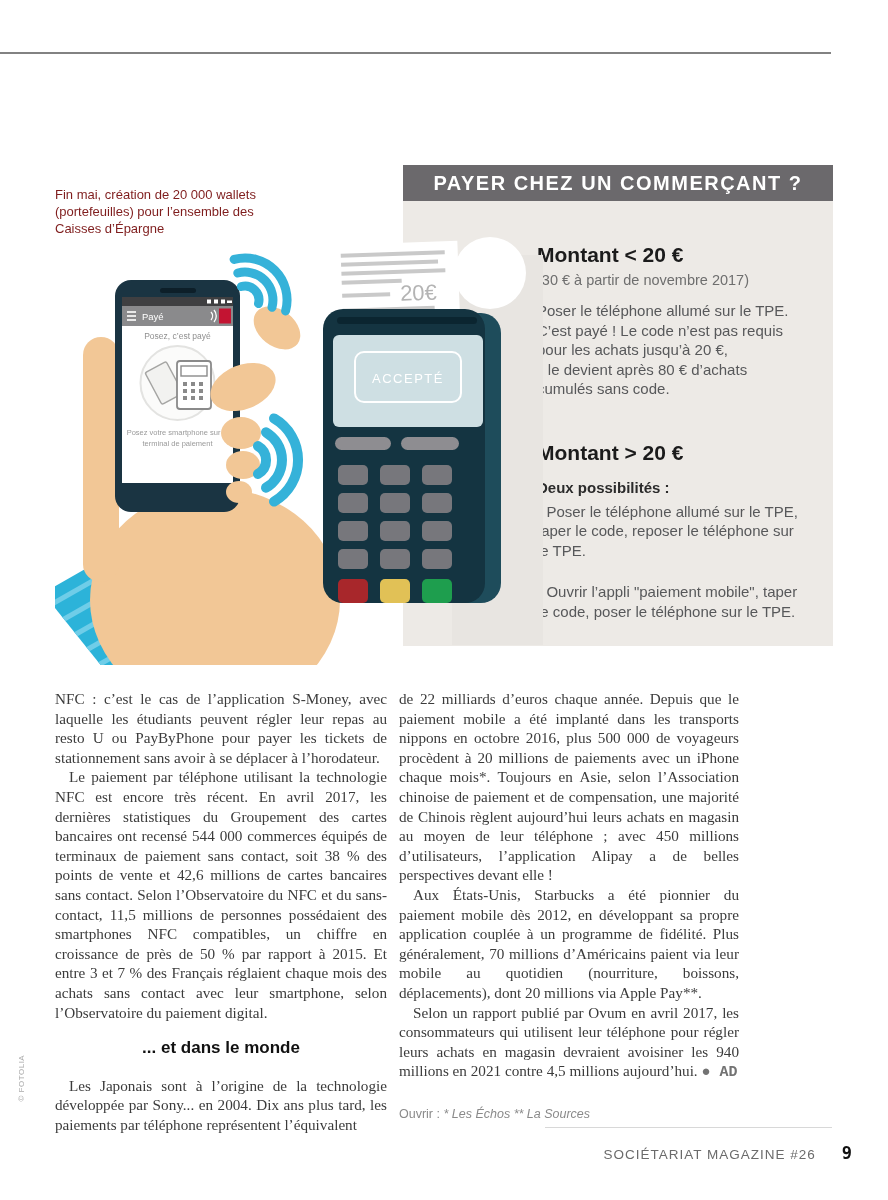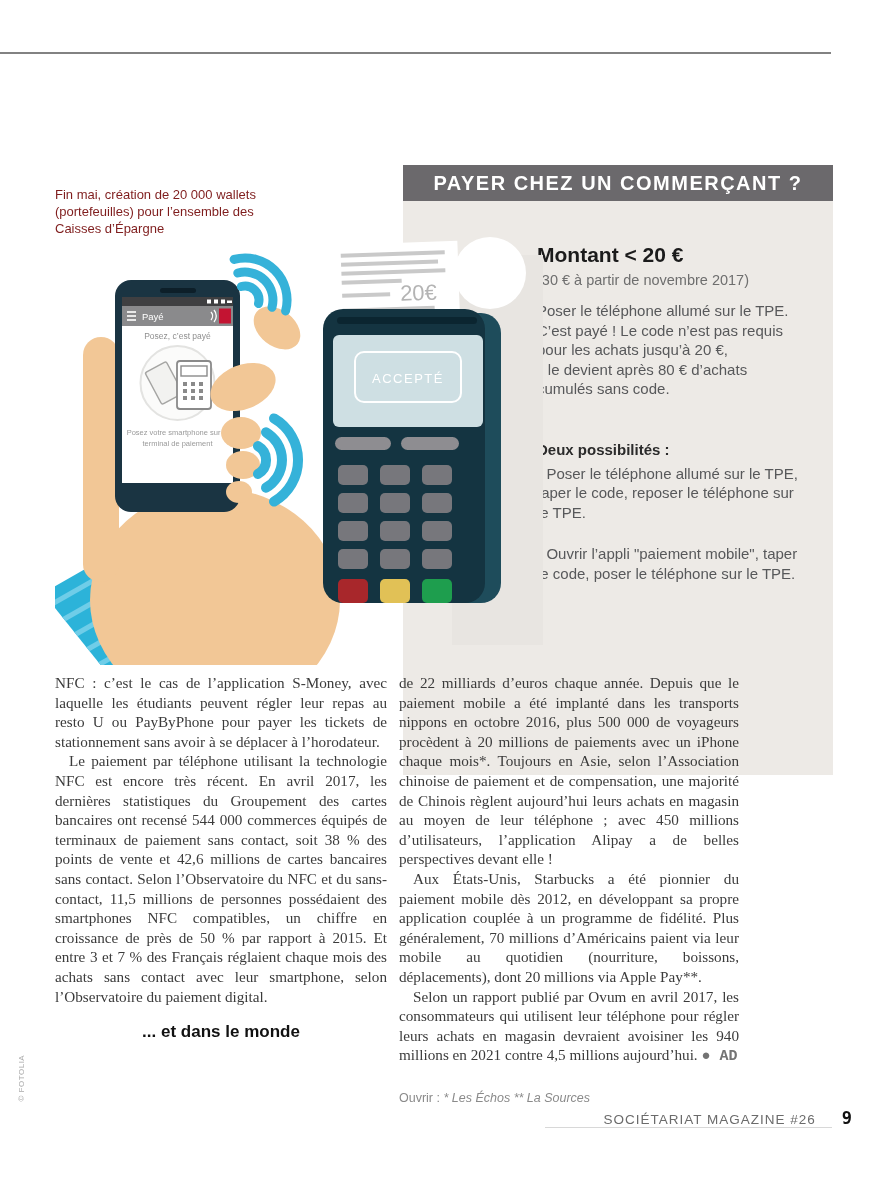--- a/index.html
+++ b/index.html
@@ -6,49 +6,49 @@
   .page{position:relative;width:888px;height:1200px;background:#ffffff;overflow:hidden;
         font-family:"Liberation Sans",sans-serif;}
   .top-rule{position:absolute;left:0;top:52px;width:831px;height:2px;background:#828282;}
 
   .caption{position:absolute;left:55px;top:186px;width:240px;font-size:13px;line-height:17px;
            color:#7f1d1d;white-space:pre-line;}
 
   .banner{position:absolute;left:403px;top:165px;width:430px;height:36px;background:#6b696c;
           color:#ffffff;font-weight:bold;font-size:20px;letter-spacing:1.5px;text-align:center;
           line-height:36px;}
-  .infobox{position:absolute;left:403px;top:201px;width:430px;height:574px;background:#edeae6;}
+  .infobox{position:absolute;left:403px;top:201px;width:430px;height:445px;background:#edeae6;}
   .box-inner{position:absolute;left:134px;top:42px;width:278px;}
   .amount-title{font-size:21px;font-weight:bold;color:#1b1b1b;}
   .amount-sub{font-size:14.5px;color:#6e6e6e;margin-top:5px;}
   .box-body{font-size:15px;line-height:19.5px;color:#57585a;margin-top:13px;white-space:pre-line;}
   .section2{margin-top:42px;}
   .lead{font-size:15px;font-weight:bold;color:#2b2b2b;margin-top:14px;}
   .bullet{font-size:15px;line-height:19.5px;color:#57585a;margin-top:6px;white-space:pre-line;}
   .bullet + .bullet{margin-top:22px;}
 
   .illustration{position:absolute;left:55px;top:235px;width:490px;height:430px;}
   .illustration svg{display:block;}
   svg text{font-family:"Liberation Sans",sans-serif;}
 
   .article{position:absolute;font-family:"Liberation Serif",serif;font-size:15.2px;
-           line-height:19.6px;color:#3b3b3b;text-align:justify;}
+           line-height:19.6px;color:#3b3b3b;text-align:justify;margin-top:16px;}
   .col-left{left:55px;top:673px;width:332px;}
   .col-right{left:399px;top:673px;width:340px;}
   .article p{margin:0;}
   .article p.indent{text-indent:14px;}
   .mid-heading{font-family:Liberation Sans, sans-serif;font-weight:bold;font-size:17px;
                color:#111111;text-align:center;margin:16px 0 18px 0;}
   .signature{font-family:Liberation Mono, monospace;font-weight:bold;font-size:15px;color:#737373;}
   .sources{margin-top:22px;font-family:"Liberation Sans",sans-serif;font-size:12.5px;
            color:#8a8a8a;text-align:left;}
   .sources .refs{font-style:italic;}
 
   .footer-rule{position:absolute;left:545px;top:1127px;width:287px;height:1px;background:#d8d8d8;}
-  .footer{position:absolute;right:36px;top:1108px;display:flex;align-items:baseline;gap:26px;}
+  .footer{position:absolute;right:36px;top:1143px;display:flex;align-items:baseline;gap:26px;}
   .footer .mag{font-size:13.5px;letter-spacing:1px;color:#6b6b6b;}
   .footer .num{font-size:17px;font-weight:bold;color:#111111;
                font-family:"DejaVu Sans Mono",monospace;}
   .credit{position:absolute;left:-14px;top:1062px;width:70px;font-size:8px;color:#aaaaaa;
           letter-spacing:0.5px;transform:rotate(-90deg);}
 </style>
 </head>
 <body>
 
 <div class="page">
@@ -65,20 +65,21 @@
     <div class="box-inner">
       <div class="amount-title">Montant &lt; 20 €</div>
       <div class="amount-sub">(30 € à partir de novembre 2017)</div>
       <div class="box-body">Poser le téléphone allumé sur le TPE.
 C’est payé ! Le code n’est pas requis
 pour les achats jusqu’à 20 €,
 il le devient après 80 € d’achats
 cumulés sans code.</div>
 
       <div class="section2">
+        <div class="amount-title">Montant &gt; 20 €</div>
         <div class="lead">Deux possibilités :</div>
         <div class="bullet">• Poser le téléphone allumé sur le TPE,
 taper le code, reposer le téléphone sur
 le TPE.</div>
         <div class="bullet">• Ouvrir l’appli "paiement mobile", taper
 le code, poser le téléphone sur le TPE.</div>
       </div>
     </div>
   </div>
 
@@ -219,20 +220,21 @@
           <path d="M219,183.4 A48,48 0 0 1 219,266.6"></path>
         </g>
       </g>
     </svg>
   </div>
 
   <div class="article col-left">
     <p>NFC : c’est le cas de l’application S-Money, avec laquelle les étudiants peuvent régler leur repas au resto U ou PayByPhone pour payer les tickets de stationnement sans avoir à se déplacer à l’horodateur.</p>
     <p class="indent">Le paiement par téléphone utilisant la technologie NFC est encore très récent. En avril 2017, les dernières statistiques du Groupement des cartes bancaires ont recensé 544 000 commerces équipés de terminaux de paiement sans contact, soit 38 % des points de vente et 42,6 millions de cartes bancaires sans contact. Selon l’Observatoire du NFC et du sans-contact, 11,5 millions de personnes possédaient des smartphones NFC compatibles, un chiffre en croissance de près de 50 % par rapport à 2015. Et entre 3 et 7 % des Français réglaient chaque mois des achats sans contact avec leur smartphone, selon l’Observatoire du paiement digital.</p>
     <div class="mid-heading">... et dans le monde</div>
+    <p class="indent">Les Japonais sont à l’origine de la technologie développée par Sony... en 2004. Dix ans plus tard, les paiements par téléphone représentent l’équivalent</p>
   </div>
 
   <div class="article col-right">
     <p>de 22 milliards d’euros chaque année. Depuis que le paiement mobile a été implanté dans les transports nippons en octobre 2016, plus 500 000 de voyageurs procèdent à 20 millions de paiements avec un iPhone chaque mois*. Toujours en Asie, selon l’Association chinoise de paiement et de compensation, une majorité de Chinois règlent aujourd’hui leurs achats en magasin au moyen de leur téléphone ; avec 450 millions d’utilisateurs, l’application Alipay a de belles perspectives devant elle !</p>
     <p class="indent">Aux États-Unis, Starbucks a été pionnier du paiement mobile dès 2012, en développant sa propre application couplée à un programme de fidélité. Plus généralement, 70 millions d’Américains paient via leur mobile au quotidien (nourriture, boissons, déplacements), dont 20 millions via Apple Pay**.</p>
     <p class="indent"><span>Selon un rapport publié par Ovum en avril 2017, les consommateurs qui utilisent leur téléphone pour régler leurs achats en magasin devraient avoisiner les 940 millions en 2021 contre 4,5 millions aujourd’hui. </span><span class="signature">● AD</span></p>
     <div class="sources"><span>Ouvrir : </span><span class="refs">* Les Échos ** La Sources</span></div>
   </div>
 
   <div class="footer-rule"></div>

